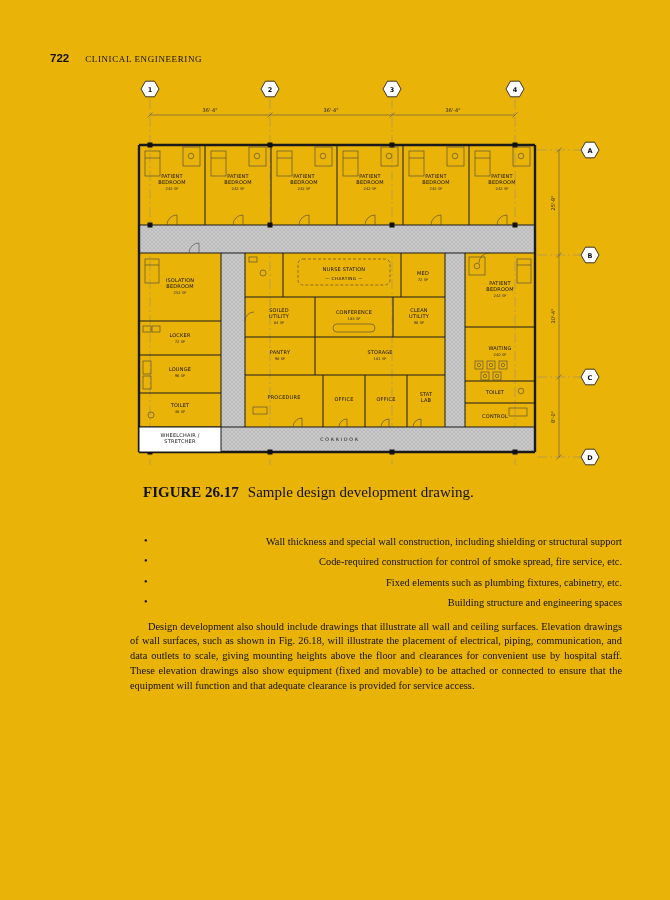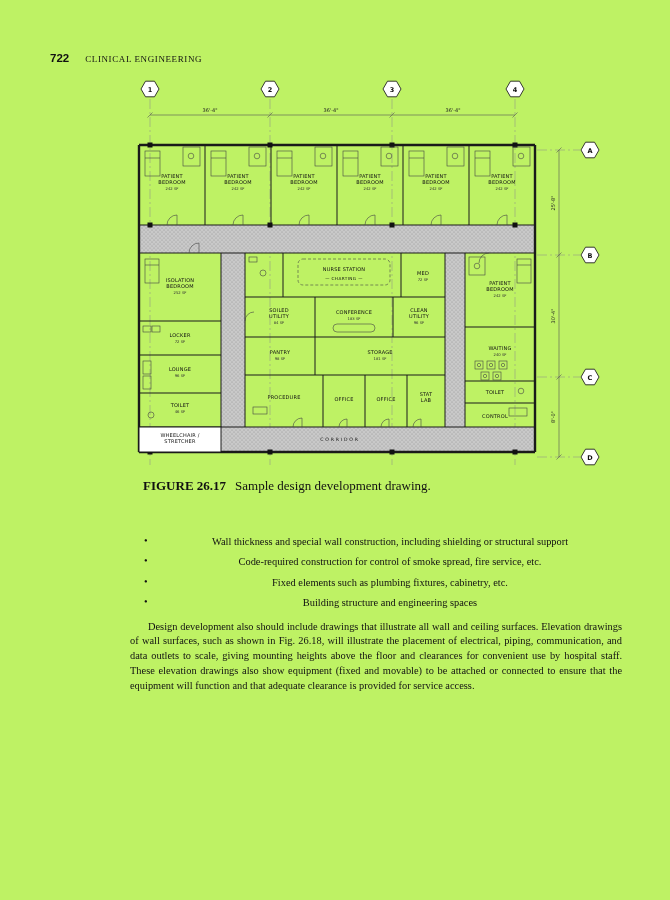--- a/index.html
+++ b/index.html
@@ -1,39 +1,39 @@
 <!DOCTYPE html>
 <html><head>
 <meta charset="utf-8">
 <style>
   html,body { margin:0; padding:0; }
   body {
     width:670px; height:900px; background:#ffffff;
     font-family:"Liberation Serif", serif; color:#111;
     position:relative; overflow:hidden;
   }
-  .page { position:absolute; inset:0; background:#bef264; }
+  .page { position:absolute; inset:0; background:#eab308; }
 
   .header { position:absolute; top:48px; left:50px; white-space:nowrap; }
   .pagenum { font-weight:bold; font-size:11.5px; font-family:"Liberation Sans",sans-serif; }
   .running-head { margin-left:16px; font-size:9px; letter-spacing:0.6px; }
 
   .figure-wrap { position:absolute; top:75px; left:93px; width:530px; }
   .figure-wrap svg { display:block; }
-  .caption { margin-top:5px; margin-left:50px; font-size:13px; }
+  .caption { margin-top:11px; margin-left:50px; font-size:15px; }
   .caption .fig-label { font-weight:bold; margin-right:9px; }
 
   .body-text {
     position:absolute; top:526px; left:130px; width:492px;
     font-size:10.4px; line-height:1.42; text-align:justify;
   }
   .body-text p { margin:0; }
   .body-text p.indent { text-indent:18px; }
   .body-text ul { list-style:none; margin:9px 0; padding:0; }
-  .body-text li { margin:5.5px 0; padding-left:28px; position:relative; text-align:center; }
+  .body-text li { margin:5.5px 0; padding-left:28px; position:relative; text-align:right; }
   .body-text li::before { content:"\2022"; position:absolute; left:14px; top:-1px; }
 
   
   .pl-w2 { stroke:#1a1a1a; stroke-width:2.4; fill:none; }
   .pl-w1 { stroke:#1a1a1a; stroke-width:1; fill:none; }
   .pl-thin { stroke:#444; stroke-width:0.6; fill:none; }
   .pl-grid { stroke:#888; stroke-width:0.5; fill:none; stroke-dasharray:10 3 2 3; }
   .pl-dim { stroke:#555; stroke-width:0.6; fill:none; }
   .pl-hex { stroke:#222; stroke-width:0.9; fill:#fff; }
   .pl-col { fill:#111; stroke:none; }

